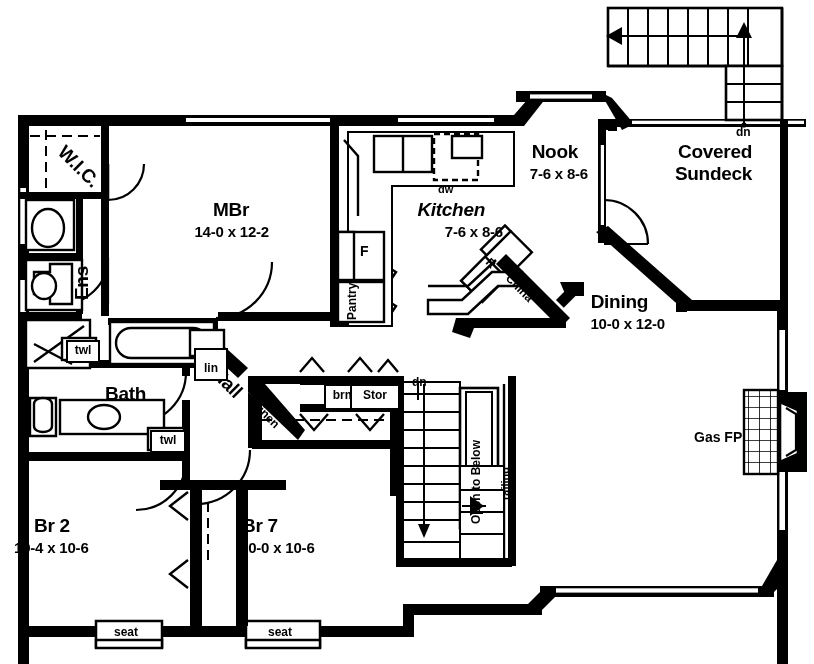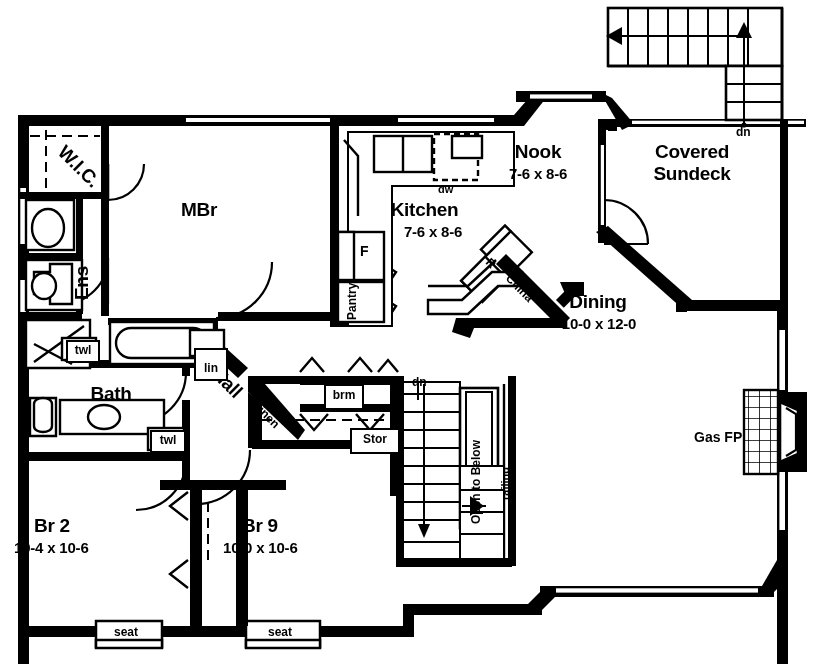--- a/index.html
+++ b/index.html
@@ -8,21 +8,21 @@
   #plan{position:relative;width:814px;height:664px;background:#fff;overflow:hidden;}
   #plan svg{position:absolute;left:0;top:0;}
   .lbl{position:absolute;color:#000;font-weight:bold;font-family:"Liberation Sans", sans-serif;white-space:nowrap;line-height:1.08;}
   .room-name{font-size:19px;letter-spacing:-0.3px;}
   .room-dim{font-size:15px;letter-spacing:-0.2px;}
   .tiny{font-size:11px;font-weight:bold;}
   .tiny2{font-size:12px;font-weight:bold;}
   .mid{font-size:14px;font-weight:bold;}
   .rot90{transform:rotate(-90deg);transform-origin:left top;}
   .rotdiag2{transform:rotate(45deg);transform-origin:left top;}
-  .ctr{text-align:center;}
+  .ctr{text-align:right;}
   .boxlbl{position:absolute;background:#fff;border:2px solid #000;font-size:12px;font-weight:bold;text-align:center;line-height:1;color:#000;}
 </style>
 </head>
 <body>
 
 <div id="plan">
 
   <svg width="814" height="664" viewBox="0 0 814 664">
     <defs>
       <pattern id="brick" width="11" height="11" patternUnits="userSpaceOnUse">
@@ -349,41 +349,42 @@
       <path d="M786 408 l 10 6 v 36 l -10 6" fill="none" stroke="#000" stroke-width="2.2"></path>
     </g>
 
     <g stroke="#000" stroke-width="2">
       <line x1="744" y1="110" x2="744" y2="126"></line>
     </g>
 
   </svg>
 
   <div class="lbl room-name ctr" style="left:149px;top:200px;width:100px;">MBr</div>
-
-  <div class="lbl room-name ctr" style="left:372px;top:200px;width:105px;">Kitchen</div>
+  <div class="lbl room-dim ctr" style="left:129px;top:224px;width:140px;">14-0 x 12-2</div>
+
+  <div class="lbl room-name ctr" style="left:380px;top:200px;width:105px;font-style:italic;">Kitchen</div>
   <div class="lbl room-dim ctr" style="left:363px;top:224px;width:140px;" style-note="">7-6 x 8-6</div>
 
   <div class="lbl room-name ctr" style="left:498px;top:142px;width:80px;">Nook</div>
   <div class="lbl room-dim ctr" style="left:488px;top:166px;width:100px;">7-6 x 8-6</div>
 
   <div class="lbl room-name ctr" style="left:632px;top:142px;width:120px;">Covered</div>
   <div class="lbl room-name ctr" style="left:632px;top:164px;width:120px;">Sundeck</div>
 
   <div class="lbl room-name ctr" style="left:548px;top:292px;width:100px;">Dining</div>
   <div class="lbl room-dim ctr" style="left:533px;top:316px;width:132px;">10-0 x 12-0</div>
 
 
   <div class="lbl room-name ctr" style="left:76px;top:384px;width:70px;">Bath</div>
 
   <div class="lbl room-name" style="left:34px;top:516px;">Br 2</div>
   <div class="lbl room-dim" style="left:14px;top:540px;">10-4 x 10-6</div>
 
-  <div class="lbl room-name" style="left:242px;top:516px;">Br 9</div>
-  <div class="lbl room-dim" style="left:223px;top:540px;">10-0 x 10-6</div>
+  <div class="lbl room-name" style="left:242px;top:516px;">Br 7</div>
+  <div class="lbl room-dim" style="left:240px;top:540px;">10-0 x 10-6</div>
 
   <div class="lbl room-name rotdiag2" style="left:68px;top:142px;">W.I.C.</div>
 
   <div class="lbl room-name rot90" style="left:72px;top:300px;">Ens</div>
 
   <div class="lbl room-name rotdiag2" style="left:222px;top:364px;">Hall</div>
 
   <div class="lbl tiny2 rot90" style="left:346px;top:320px;">Pantry</div>
 
   <div class="lbl tiny2 rotdiag2" style="left:512px;top:272px;">China</div>
@@ -393,21 +394,21 @@
   <div class="lbl tiny2 rot90" style="left:470px;top:524px;">Open to Below</div>
 
   <div class="lbl tiny rot90" style="left:500px;top:500px;">railing</div>
 
   <div class="lbl tiny2 rotdiag2" style="left:262px;top:402px;">linen</div>
 
   <div class="boxlbl" style="left:194px;top:348px;width:30px;height:17px;padding-top:12px;">lin</div>
 
   <div class="boxlbl" style="left:308px;top:384px;width:36px;height:19px;padding-top:3px;margin-left:16px;">brm</div>
 
-  <div class="boxlbl" style="left:350px;top:384px;width:46px;height:19px;padding-top:3px;margin-top:44px;">Stor</div>
+  <div class="boxlbl" style="left:350px;top:384px;width:46px;height:19px;padding-top:3px;">Stor</div>
 
   <div class="lbl tiny" style="left:438px;top:184px;">dw</div>
 
   <div class="lbl mid" style="left:360px;top:244px;">F</div>
 
   <div class="lbl tiny2 rotdiag2" style="left:492px;top:256px;">R</div>
 
   <div class="boxlbl" style="left:66px;top:340px;width:30px;height:17px;padding-top:2px;">twl</div>
 
   <div class="boxlbl" style="left:150px;top:430px;width:32px;height:17px;padding-top:2px;">twl</div>

